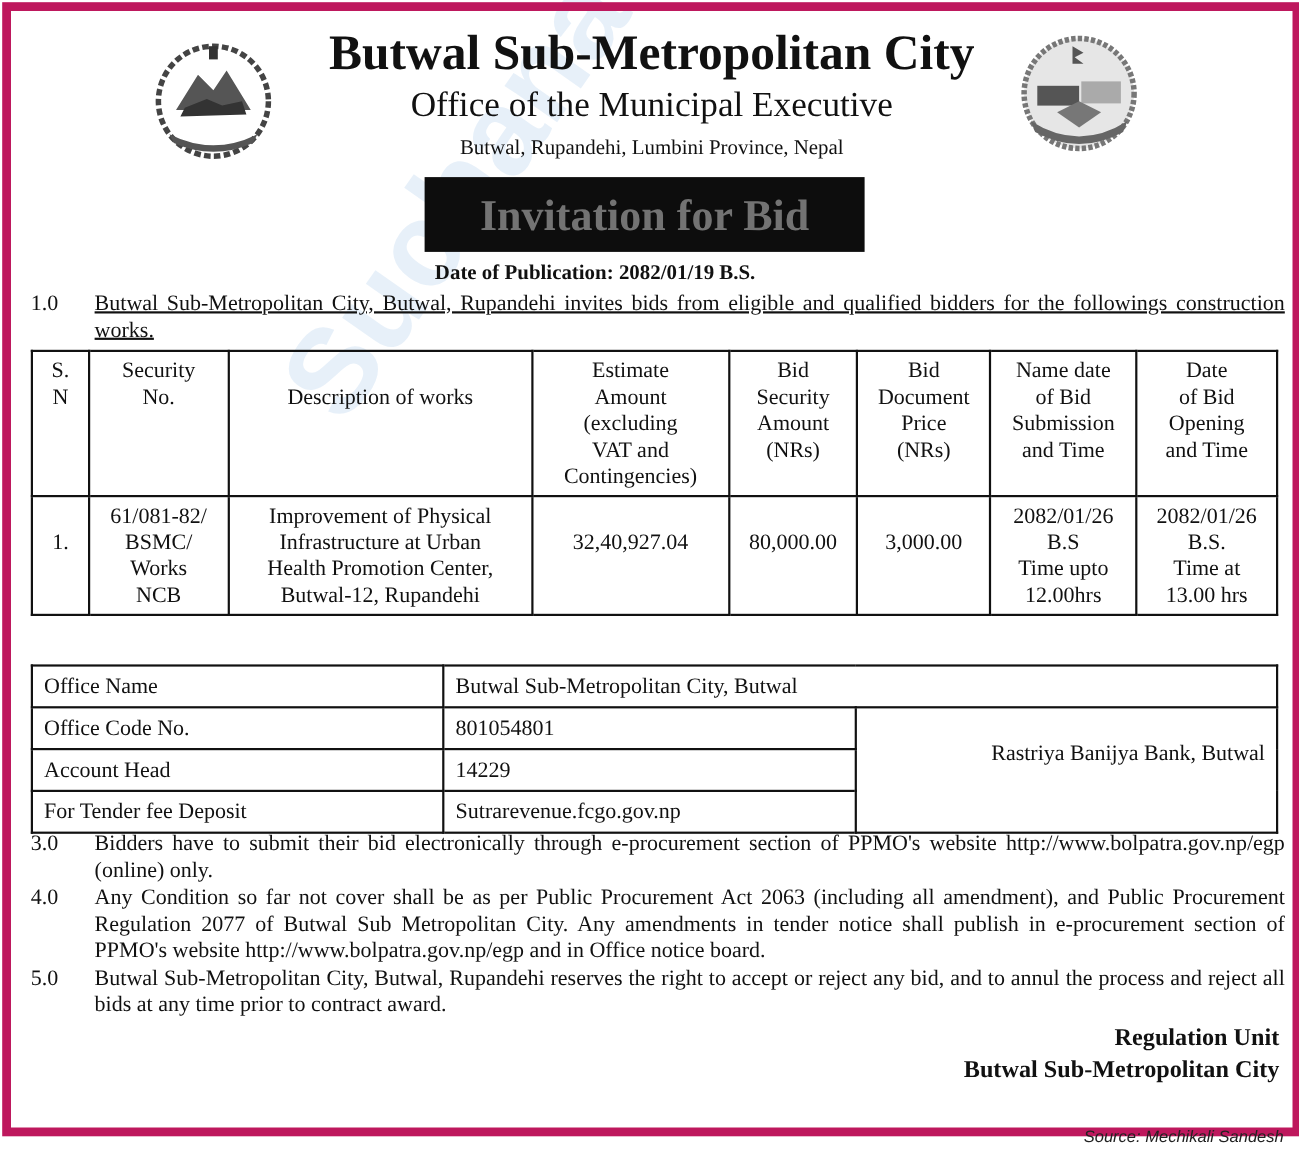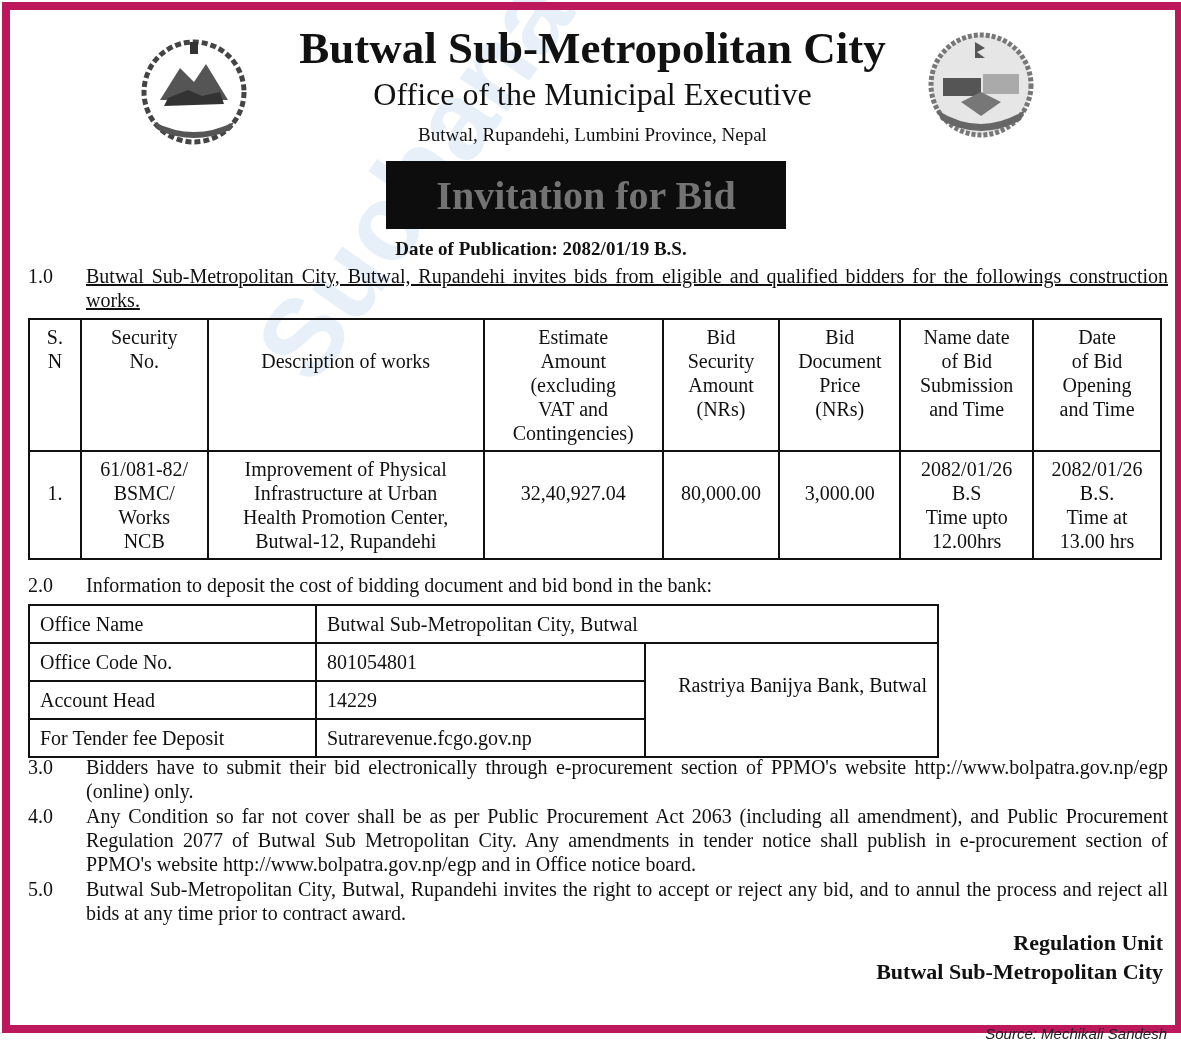--- a/index.html
+++ b/index.html
@@ -23,21 +23,21 @@
              font-weight: bold; font-size: 19px; }
   .para { position: absolute; left: 18px; width: 1140px; font-size: 20px; line-height: 24px; }
   .para .num { position: absolute; left: 0; top: 0; }
   .para .txt { margin-left: 58px; text-align: justify; }
   table { border-collapse: collapse; }
   .bidtable { position: absolute; left: 18px; top: 308px; width: 1134px; }
   .bidtable th, .bidtable td { border: 2px solid #111; font-weight: normal; font-size: 20px;
              line-height: 24px; text-align: center; vertical-align: top; padding: 5px 3px; }
   .bidtable thead th { height: 118px; }
   .bidtable td { height: 96px; }
-  .banktable { position: absolute; left: 18px; top: 594px; width: 911px; }
+  .banktable { position: absolute; left: 18px; top: 594px; width: 1134px; }
   .banktable td { border: 2px solid #111; font-size: 20px; line-height: 22px; padding: 7px 10px;
                   text-align: left; vertical-align: middle; height: 22px; }
   .banktable td.bank { vertical-align: top; padding-top: 30px; text-align: right; }
   .sign { position: absolute; right: 12px; top: 918px; text-align: right; font-weight: bold;
           font-size: 22px; line-height: 29px; }
   .source { position: absolute; right: 14px; top: 1025px; font-family: "Liberation Sans", sans-serif;
             font-style: italic; font-size: 15px; color: #222; }
   .watermark { position: absolute; left: 230px; top: 330px; font-family: "Liberation Sans", sans-serif;
                font-size: 110px; font-weight: bold; color: rgba(120,170,220,0.18);
                transform: rotate(-55deg); transform-origin: left top; pointer-events: none; }
@@ -143,24 +143,20 @@
 Time upto
 12.00hrs</td>
         <td style="white-space:pre-line">2082/01/26
 B.S.
 Time at
 13.00 hrs</td>
       </tr>
     </tbody>
   </table>
 
-  <div class="para" style="top:563px;">
-    <span class="num">2.0</span>
-    <div class="txt">Information to deposit the cost of bidding document and bid bond in the bank:</div>
-  </div>
 
   <table class="banktable">
     <colgroup>
         <col style="width:375px">
         <col style="width:375px">
         <col style="width:384px">
       </colgroup>
     <tbody>
         <tr>
       <td>Office Name</td>
@@ -185,21 +181,21 @@
   <div class="para" style="top:745px;">
     <span class="num">3.0</span>
     <div class="txt">Bidders have to submit their bid electronically through e-procurement section of PPMO's website http://www.bolpatra.gov.np/egp  (online) only.</div>
   </div>
   <div class="para" style="top:794px;">
     <span class="num">4.0</span>
     <div class="txt">Any Condition so far not cover shall be as per Public Procurement Act 2063 (including all amendment), and Public Procurement Regulation 2077 of Butwal Sub Metropolitan City. Any amendments in tender notice shall publish in e-procurement section of PPMO's website http://www.bolpatra.gov.np/egp and in Office notice board.</div>
   </div>
   <div class="para" style="top:867px;">
     <span class="num">5.0</span>
-    <div class="txt">Butwal Sub-Metropolitan City, Butwal, Rupandehi invites the right to accept or reject any bid, and to annul the process and reject all bids at any time prior to contract award.</div>
+    <div class="txt">Butwal Sub-Metropolitan City, Butwal, Rupandehi reserves the right to accept or reject any bid, and to annul the process and reject all bids at any time prior to contract award.</div>
   </div>
 
   <div class="sign">
     <div>Regulation Unit</div>
     <div>Butwal Sub-Metropolitan City</div>
   </div>
 </div>
 
 <div class="source">Source: Mechikali Sandesh</div>
 

